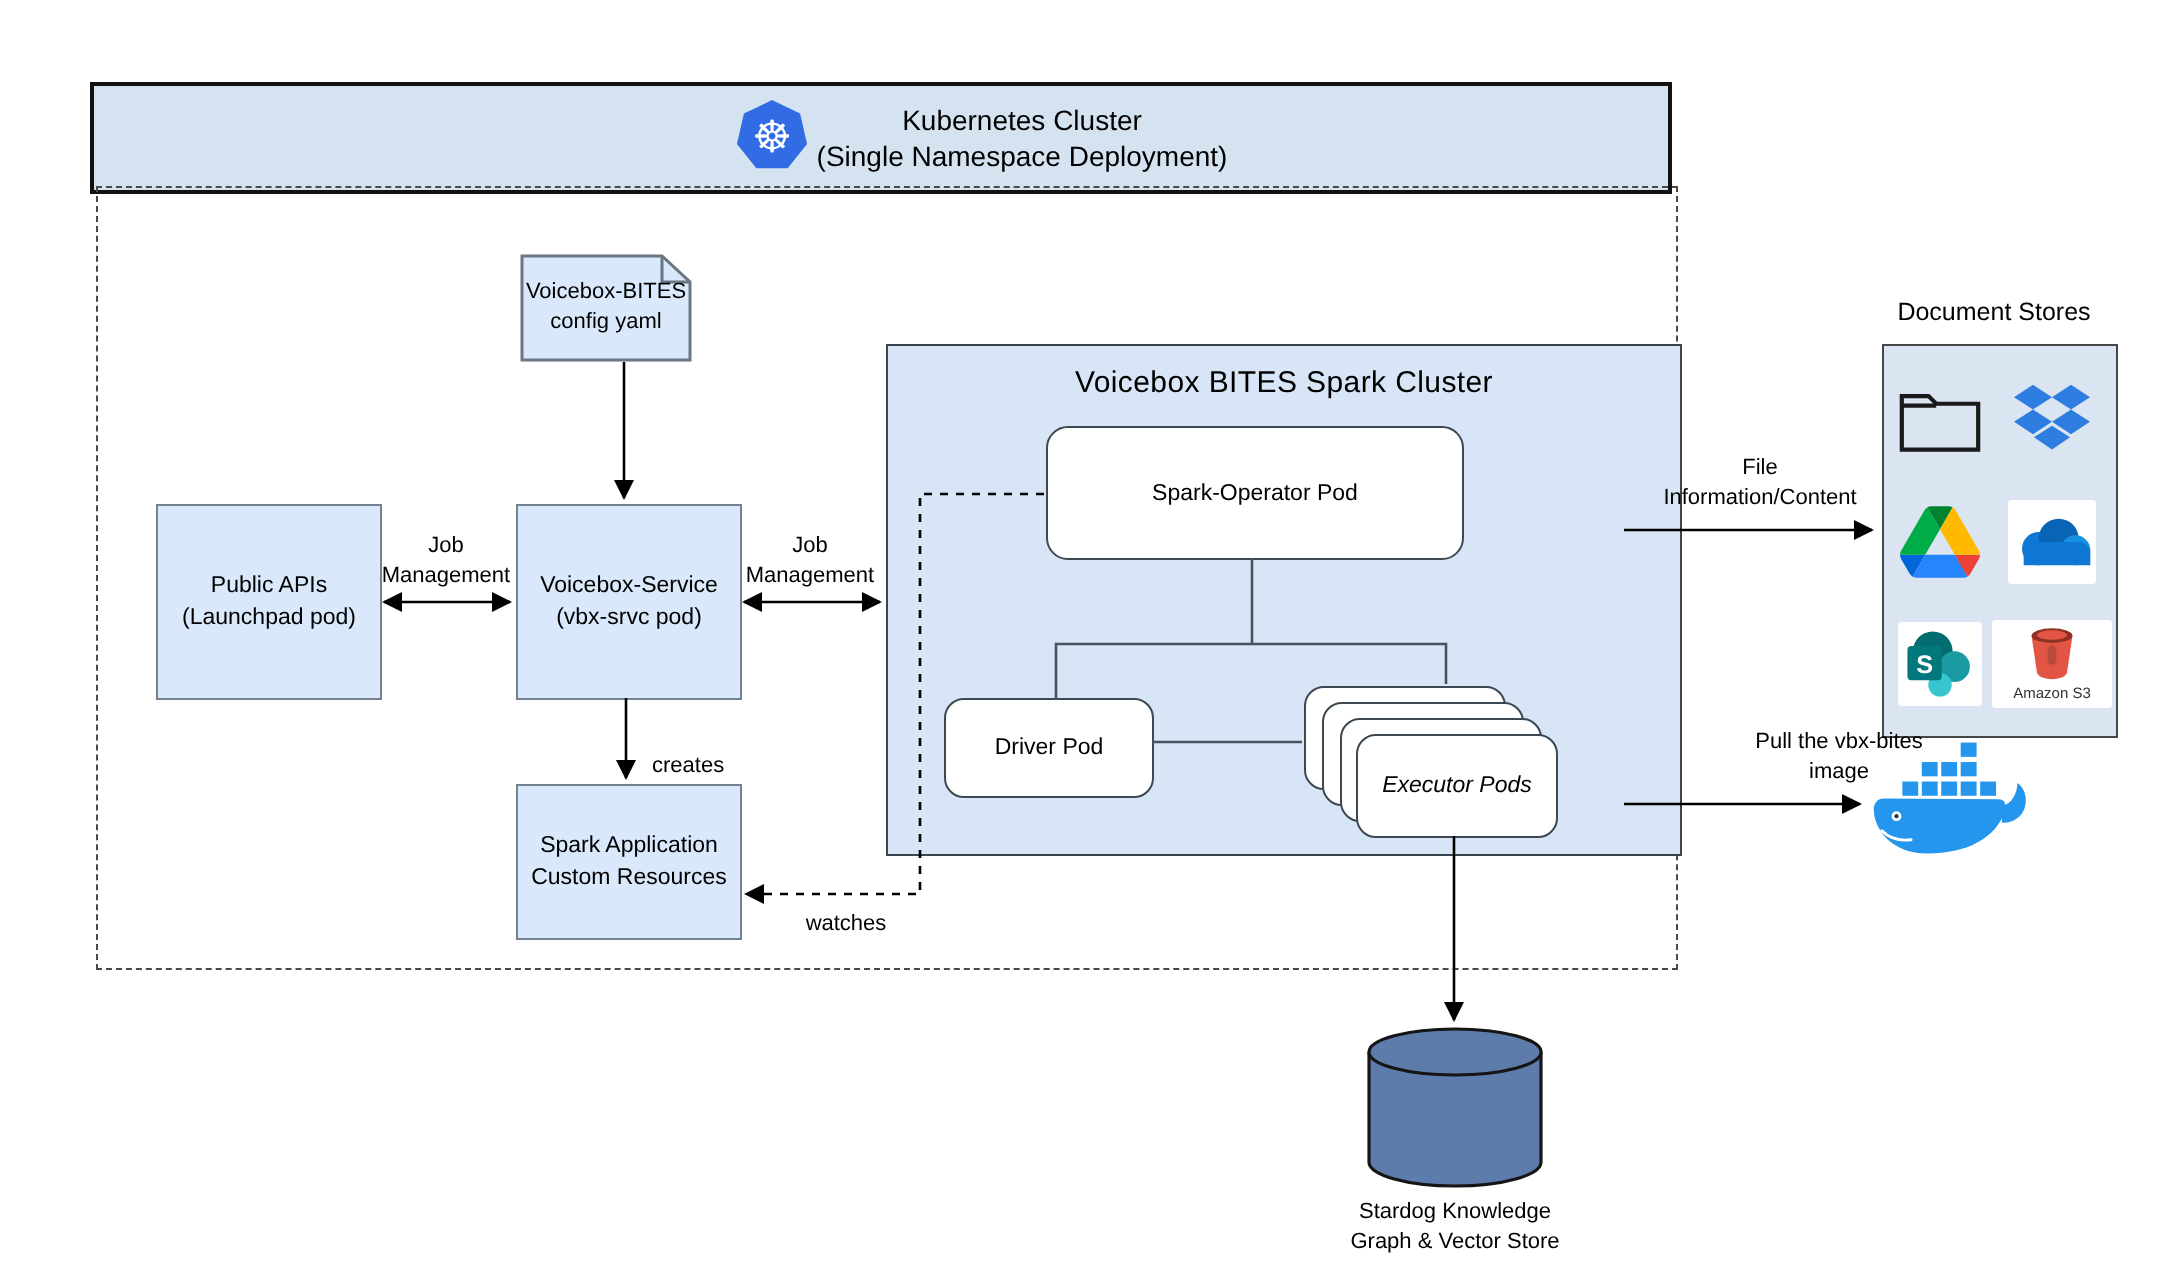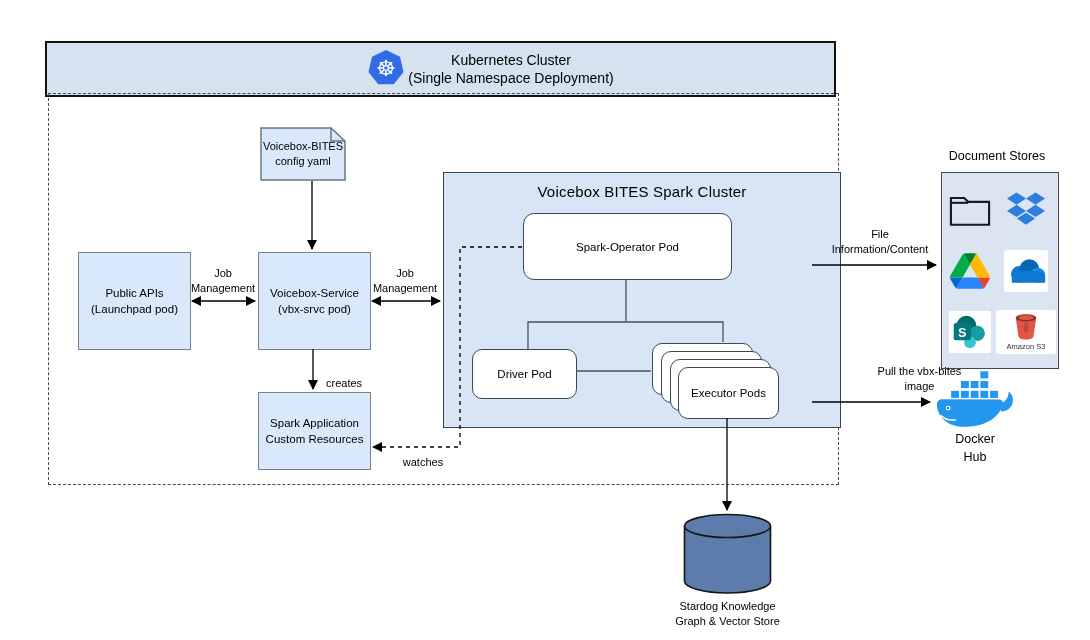--- a/index.html
+++ b/index.html
@@ -102,21 +102,21 @@
     <div>Spark-Operator Pod</div>
   </div>
 
   <div class="pod" style="left:472px; top:349px; width:103px; height:48px; border-radius:10px;">
     <div>Driver Pod</div>
   </div>
 
   <div class="pod" style="left:652px; top:343px; width:99px; height:50px; border-radius:10px;"></div>
   <div class="pod" style="left:661px; top:351px; width:99px; height:50px; border-radius:10px;"></div>
   <div class="pod" style="left:670px; top:359px; width:99px; height:50px; border-radius:10px;"></div>
-  <div class="pod" style="left:678px; top:367px; width:99px; height:50px; border-radius:10px;">
+  <div class="pod" style="left:678px; top:367px; width:99px; height:50px; border-radius:10px;font-style:italic;">
     <div>Executor Pods</div>
   </div>
 
   <div class="lbl" style="left:941px; top:148px; width:112px; font-size:12.5px;">Document Stores</div>
 
   <div id="doc-stores-box">
 
     <div>
       <svg width="42" height="35" viewBox="0 0 44 36">
         <path d="M2 34 V6 H16 L20 10 H42 V34 Z" fill="none" stroke="#1a1a1a" stroke-width="2.2"></path>
@@ -190,24 +190,20 @@
         <rect x="56" y="25" width="11" height="10"></rect>
         <rect x="68" y="25" width="11" height="10"></rect>
       </g>
       <path d="M82 41 c6 -2 9.5 -7.5 9.5 -14.5 c4.5 3 6.5 9.5 4.5 15.5 c-2 6 -8 9.5 -14 9 z" fill="#2496ed"></path>
       <path d="M9 36 c-3.5 0 -6 3 -6 6.5 C3 55 14 70 36 70 c25 0 42 -9.5 48 -26 c1 -3.5 0 -7.5 -4 -7.5 z" fill="#2496ed"></path>
       <circle cx="17" cy="47" r="3" fill="#ffffff"></circle>
       <circle cx="17" cy="47" r="1.3" fill="#1b3a57"></circle>
       <path d="M8 56 q7 7 18 5.5" stroke="#ffffff" stroke-width="1.8" fill="none" stroke-linecap="round"></path>
     </svg>
   </div>
-  <div class="lbl" style="left:934px; top:431px; width:82px; font-size:12.5px;">
-    <div>Docker</div>
-    <div>Hub</div>
-  </div>
 
   <div class="abs" style="left:683px; top:513px; width:89px; height:82px;">
     <svg width="89" height="82" viewBox="0 0 89 82">
       <path d="M1.5 13 v55 a43 12 0 0 0 86 0 v-55" fill="#5d7cab" stroke="#151515" stroke-width="1.6"></path>
       <ellipse cx="44.5" cy="13" rx="43" ry="11.5" fill="#5d7cab" stroke="#151515" stroke-width="1.6"></ellipse>
     </svg>
   </div>
   <div class="lbl" style="left:640px; top:599px; width:175px;">
     <div>Stardog Knowledge</div>
     <div>Graph &amp; Vector Store</div>

